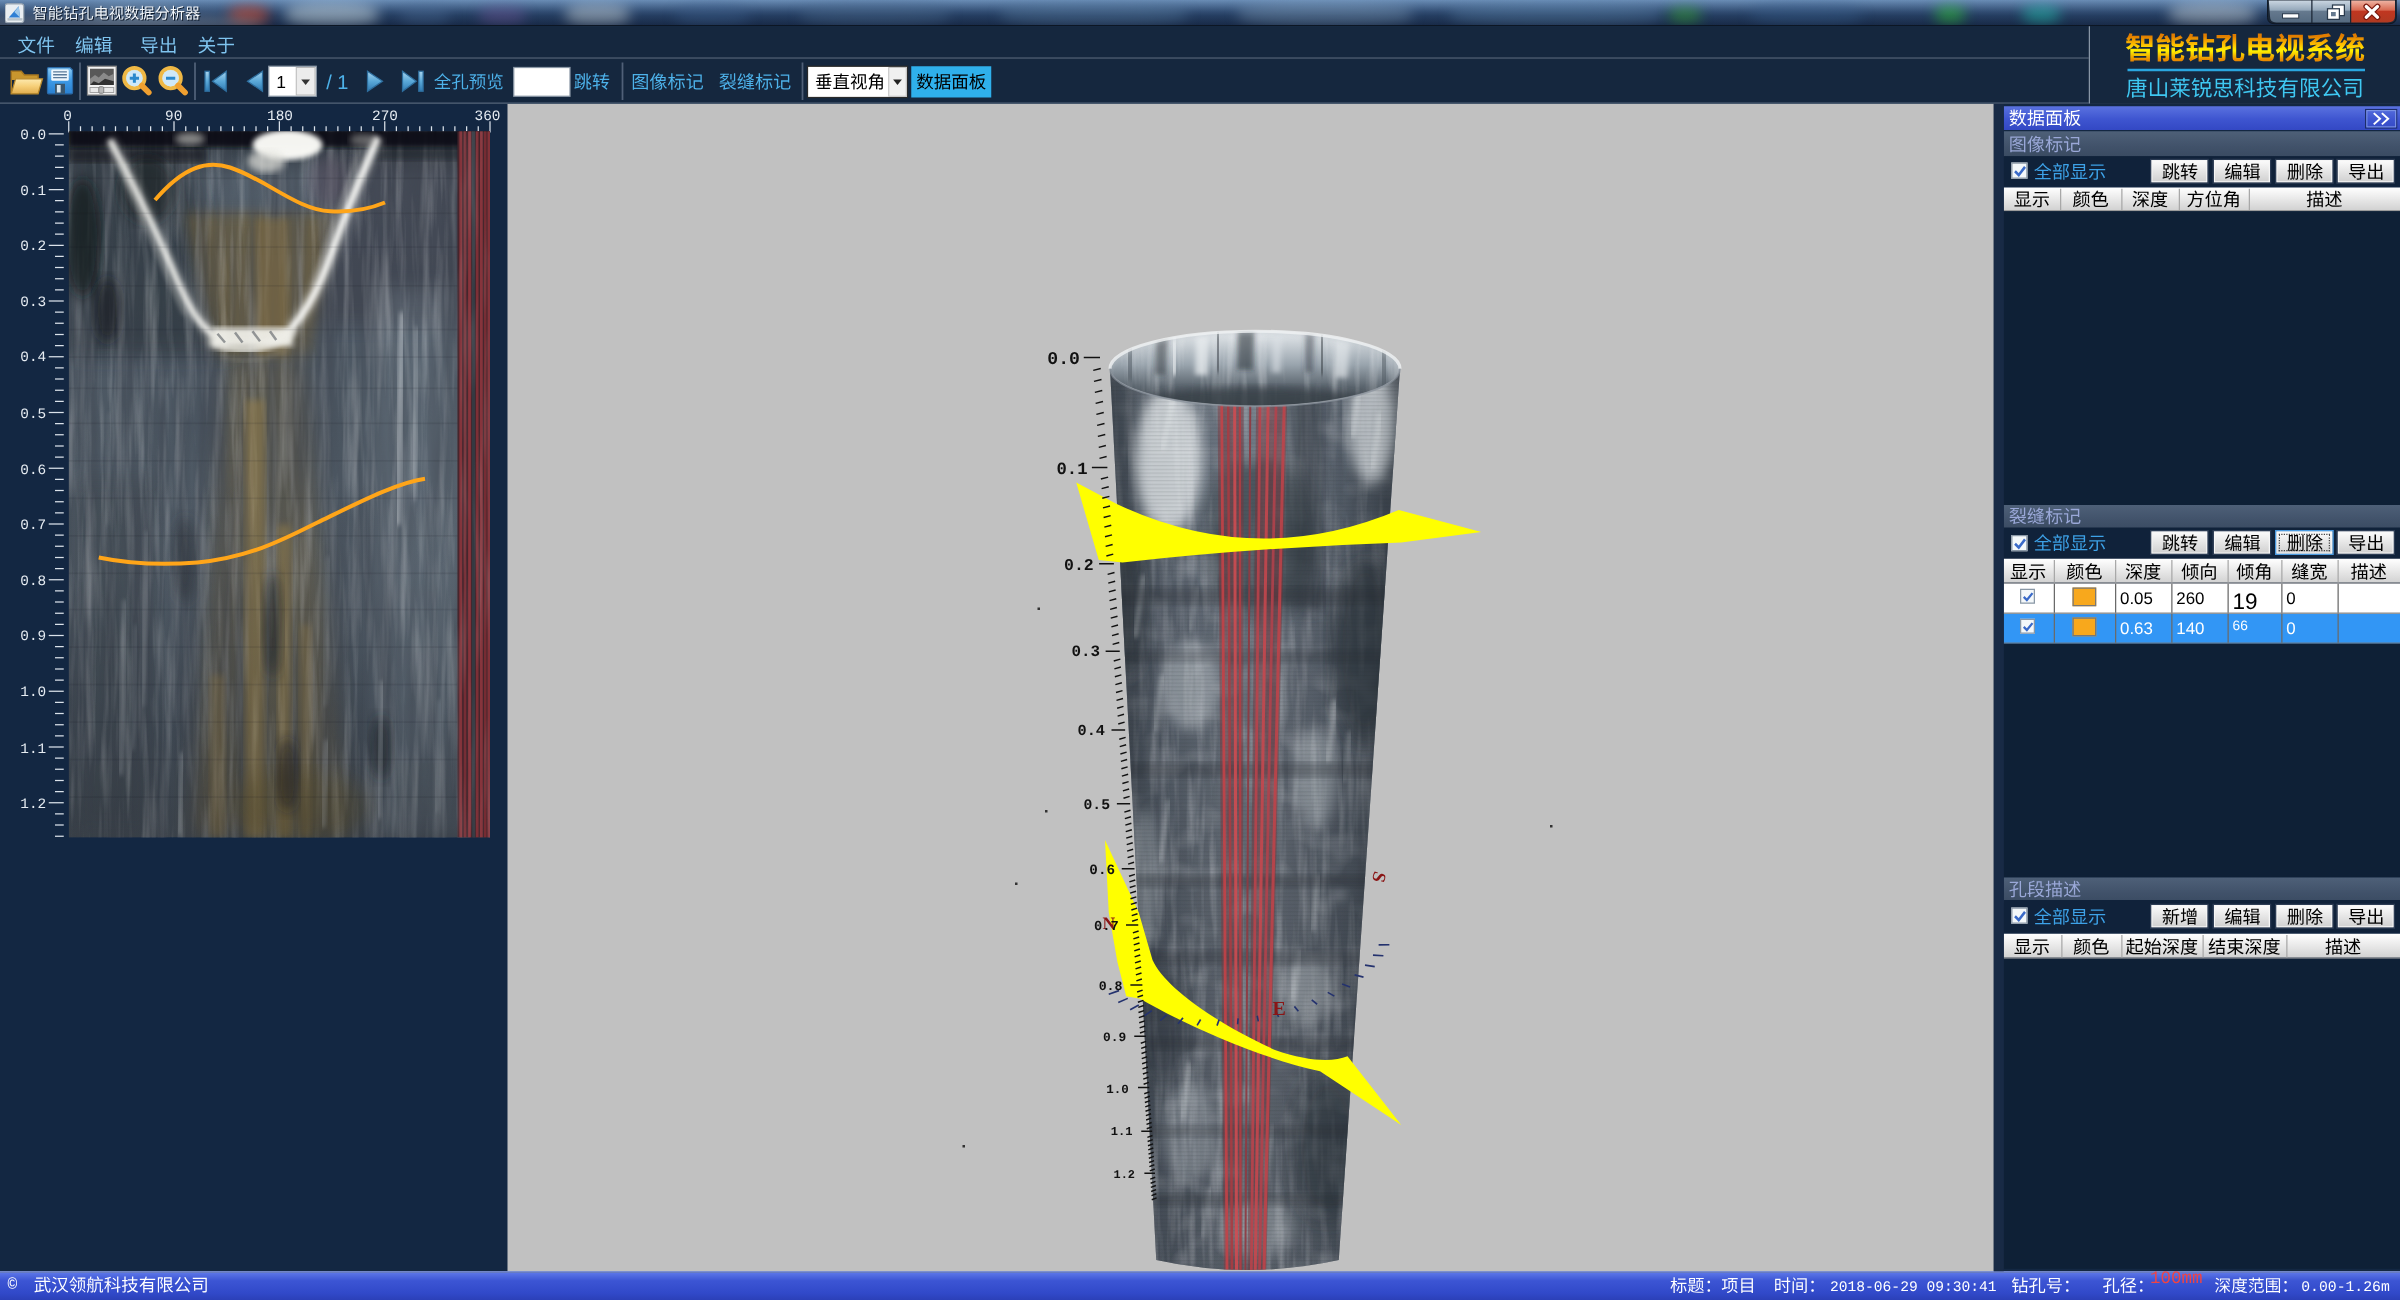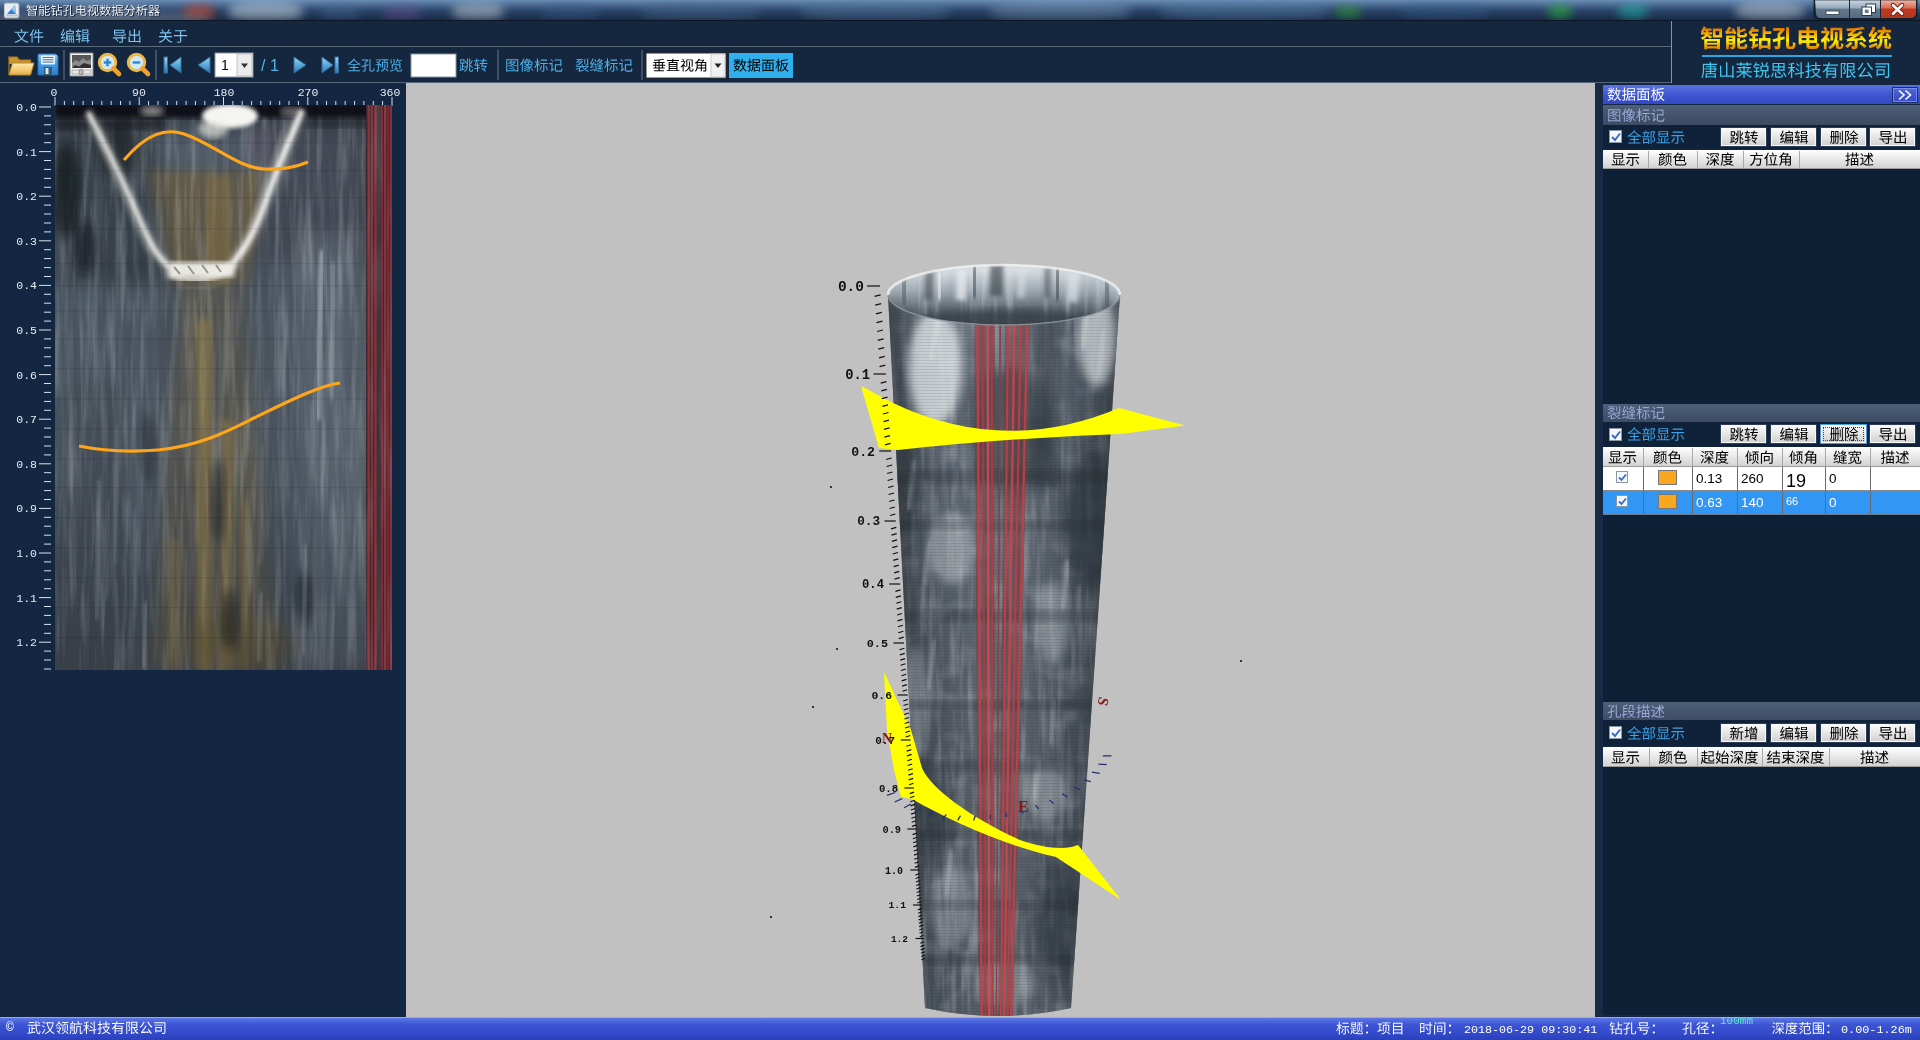--- a/index.html
+++ b/index.html
@@ -239,21 +239,21 @@
     <div class="cbx" style="left:13px;top:388px;width:12px;height:12px"></div>
     <svg class="abs" style="left:14px;top:389px" width="11" height="11">
       <path d="M2 5.5 L4.5 8 L9 2.5" stroke="#3a6ac8" stroke-width="1.8" fill="none"></path>
     </svg>
     <div class="abs" style="left:55px;top:387px;width:19px;height:15px;background:#f8a81c;border:1px solid #777"></div>
     <div class="cbx" style="left:13px;top:412px;width:12px;height:12px"></div>
     <svg class="abs" style="left:14px;top:413px" width="11" height="11">
       <path d="M2 5.5 L4.5 8 L9 2.5" stroke="#3a6ac8" stroke-width="1.8" fill="none"></path>
     </svg>
     <div class="abs" style="left:55px;top:411px;width:19px;height:15px;background:#f8a81c;border:1px solid #777"></div>
-    <div class="abs" style="left:93px;top:388px;font-size:13.5px;color:#000">0.13</div>
+    <div class="abs" style="left:93px;top:388px;font-size:13.5px;color:#000">0.05</div>
     <div class="abs" style="left:138px;top:388px;font-size:13.5px;color:#000">260</div>
     <div class="abs" style="left:183px;top:388px;font-size:18px;color:#000">19</div>
     <div class="abs" style="left:226px;top:388px;font-size:13.5px;color:#000">0</div>
     <div class="abs" style="left:93px;top:412px;font-size:13.5px;color:#fff">0.63</div>
     <div class="abs" style="left:138px;top:412px;font-size:13.5px;color:#fff">140</div>
     <div class="abs" style="left:183px;top:412px;font-size:11px;color:#fff">66</div>
     <div class="abs" style="left:226px;top:412px;font-size:13.5px;color:#fff">0</div>
     <div class="tbody" style="top:432px;height:187px"></div>
     <div class="psec" style="top:619px"></div>
     <div class="prow" style="top:637px;height:26px"></div>
@@ -268,21 +268,21 @@
     <div class="thead" style="top:664px;height:20px"></div>
     <div class="colsep" style="left:46px;top:665px;height:18px"></div>
     <div class="colsep" style="left:94px;top:665px;height:18px"></div>
     <div class="colsep" style="left:159px;top:665px;height:18px"></div>
     <div class="colsep" style="left:226px;top:665px;height:18px"></div>
     <div class="tbody" style="top:684px;height:248px"></div>
   </div>
 <div id="statusbar"></div>
 <div class="abs mono" style="left:6px;top:1020px;font-size:13px;color:#fff">©</div>
 <div class="abs mono" style="left:1464px;top:1023px;font-size:11.7px;color:#fff">2018-06-29 09:30:41</div>
-<div class="abs mono" style="left:1720px;top:1015px;font-size:11px;color:#5eead4">100mm</div>
+<div class="abs mono" style="left:1720px;top:1015px;font-size:14px;color:#ef4444">100mm</div>
 <div class="abs mono" style="left:1841px;top:1023px;font-size:11.8px;color:#fff">0.00-1.26m</div>
 <svg class="abs" style="left:0;top:83px" width="406" height="934" viewBox="0 83 406 934">
     <defs>
 <linearGradient id="gbase" x1="0" y1="0" x2="0" y2="1">
  <stop offset="0" stop-color="#1d2228"></stop>
         <stop offset="0.02" stop-color="#333c45"></stop>
  <stop offset="0.07" stop-color="#55616d"></stop>
         <stop offset="0.2" stop-color="#515d69"></stop>
  <stop offset="0.42" stop-color="#4c5762"></stop>
         <stop offset="0.62" stop-color="#525d68"></stop>

